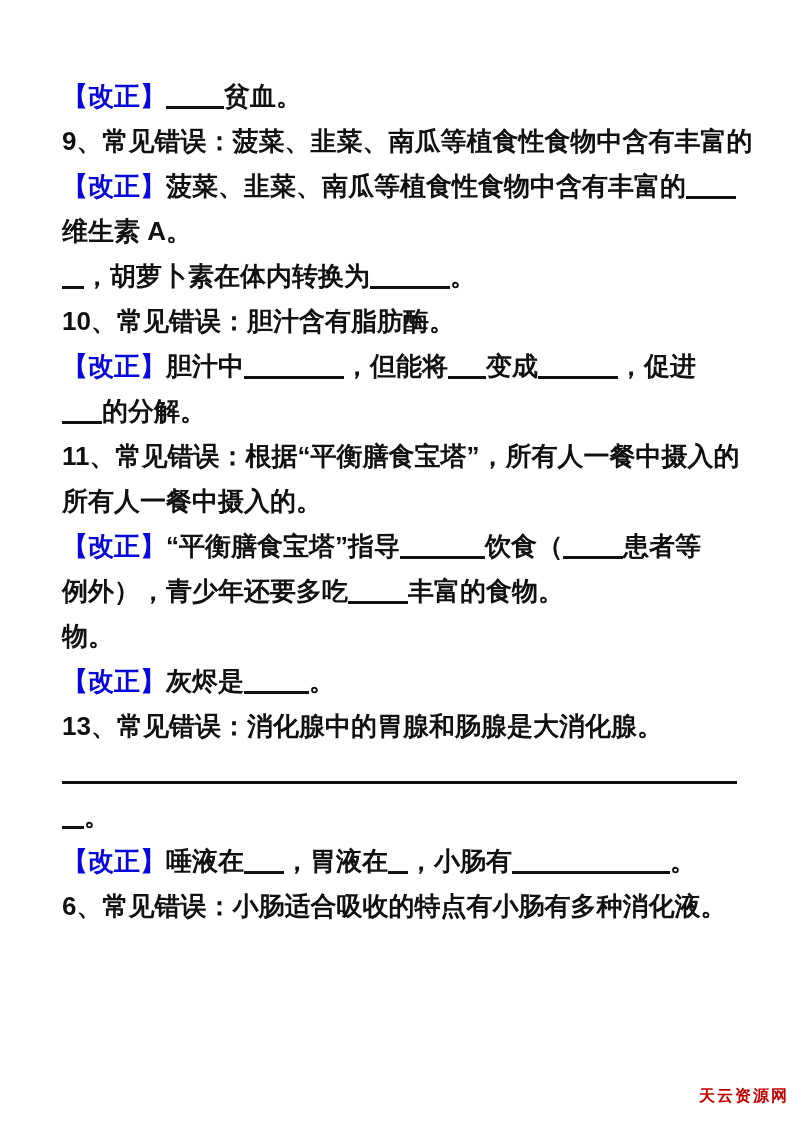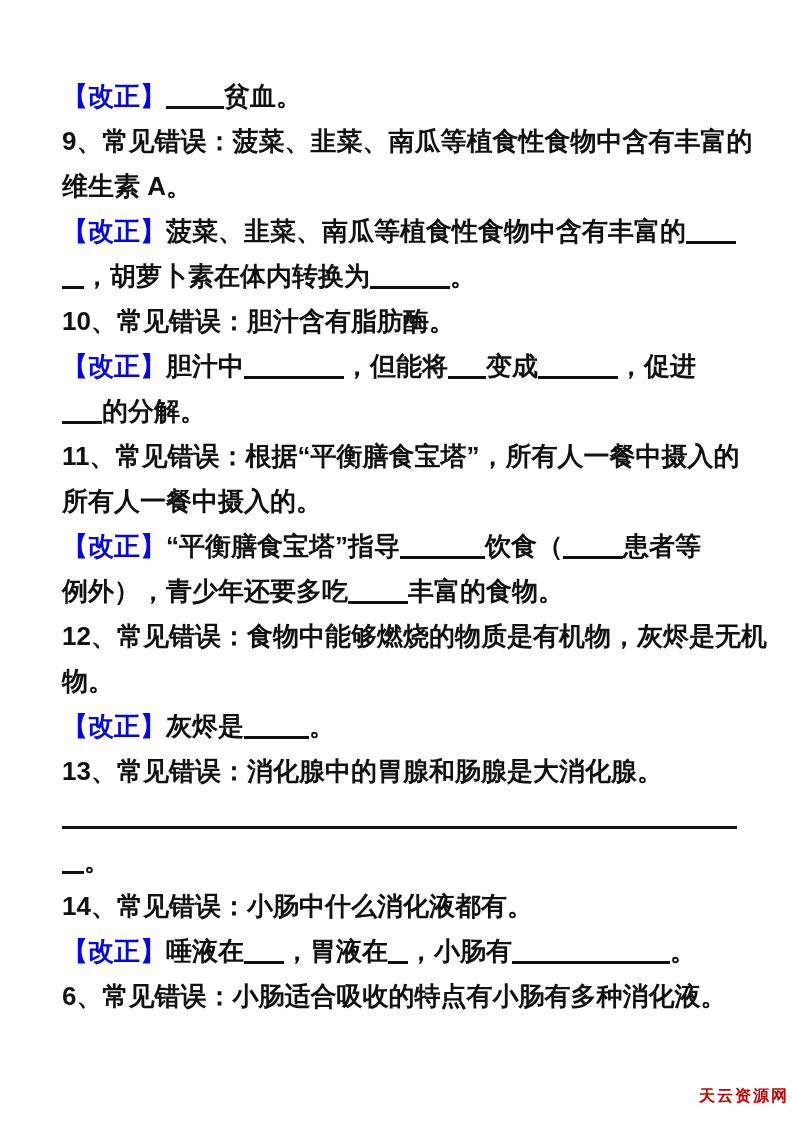--- a/index.html
+++ b/index.html
@@ -44,34 +44,32 @@
     letter-spacing:2px;
   }
 </style>
 </head>
 <body>
 
 <div class="page">
   <div class="doc">
       <div class="line"><span class="correction-label">【改正】</span><span class="blank" style="width: 58px;"></span><span>贫血。</span></div>
       <div class="line"><span>9、常见错误：菠菜、韭菜、南瓜等植食性食物中含有丰富的</span></div>
+      <div class="line"><span class="correction-label">【改正】</span><span>菠菜、韭菜、南瓜等植食性食物中含有丰富的</span><span class="blank" style="width: 50px;"></span></div>
       <div class="line"><span>维生素 A。</span></div>
-      <div class="line"><span class="correction-label">【改正】</span><span>菠菜、韭菜、南瓜等植食性食物中含有丰富的</span><span class="blank" style="width: 50px;"></span></div>
       <div class="line"><span class="blank" style="width: 22px;"></span><span>，胡萝卜素在体内转换为</span><span class="blank" style="width: 80px;"></span><span>。</span></div>
       <div class="line"><span>10、常见错误：胆汁含有脂肪酶。</span></div>
       <div class="line"><span class="correction-label">【改正】</span><span>胆汁中</span><span class="blank" style="width: 100px;"></span><span>，但能将</span><span class="blank" style="width: 38px;"></span><span>变成</span><span class="blank" style="width: 80px;"></span><span>，促进</span></div>
       <div class="line"><span class="blank" style="width: 40px;"></span><span>的分解。</span></div>
       <div class="line"><span>11、常见错误：根据“平衡膳食宝塔”，所有人一餐中摄入的</span></div>
       <div class="line"><span>所有人一餐中摄入的。</span></div>
       <div class="line"><span class="correction-label">【改正】</span><span>“平衡膳食宝塔”指导</span><span class="blank" style="width: 85px;"></span><span>饮食（</span><span class="blank" style="width: 60px;"></span><span>患者等</span></div>
       <div class="line"><span>例外），青少年还要多吃</span><span class="blank" style="width: 60px;"></span><span>丰富的食物。</span></div>
-      <div class="line"><span>12、常见错误：食物中能够燃烧的物质是有机物，灰烬是无机</span></div>
       <div class="line"><span>物。</span></div>
       <div class="line"><span class="correction-label">【改正】</span><span>灰烬是</span><span class="blank" style="width: 65px;"></span><span>。</span></div>
       <div class="line"><span>13、常见错误：消化腺中的胃腺和肠腺是大消化腺。</span></div>
       <div class="line"><span class="blank" style="width: 675px;"></span></div>
       <div class="line"><span class="blank" style="width: 22px;"></span><span>。</span></div>
-      <div class="line"><span>14、常见错误：小肠中什么消化液都有。</span></div>
       <div class="line"><span class="correction-label">【改正】</span><span>唾液在</span><span class="blank" style="width: 40px;"></span><span>，胃液在</span><span class="blank" style="width: 20px;"></span><span>，小肠有</span><span class="blank" style="width: 158px;"></span><span>。</span></div>
       <div class="line"><span>6、常见错误：小肠适合吸收的特点有小肠有多种消化液。</span></div>
     </div>
   <div class="watermark">天云资源网</div>
 </div>
 
 </body></html>

